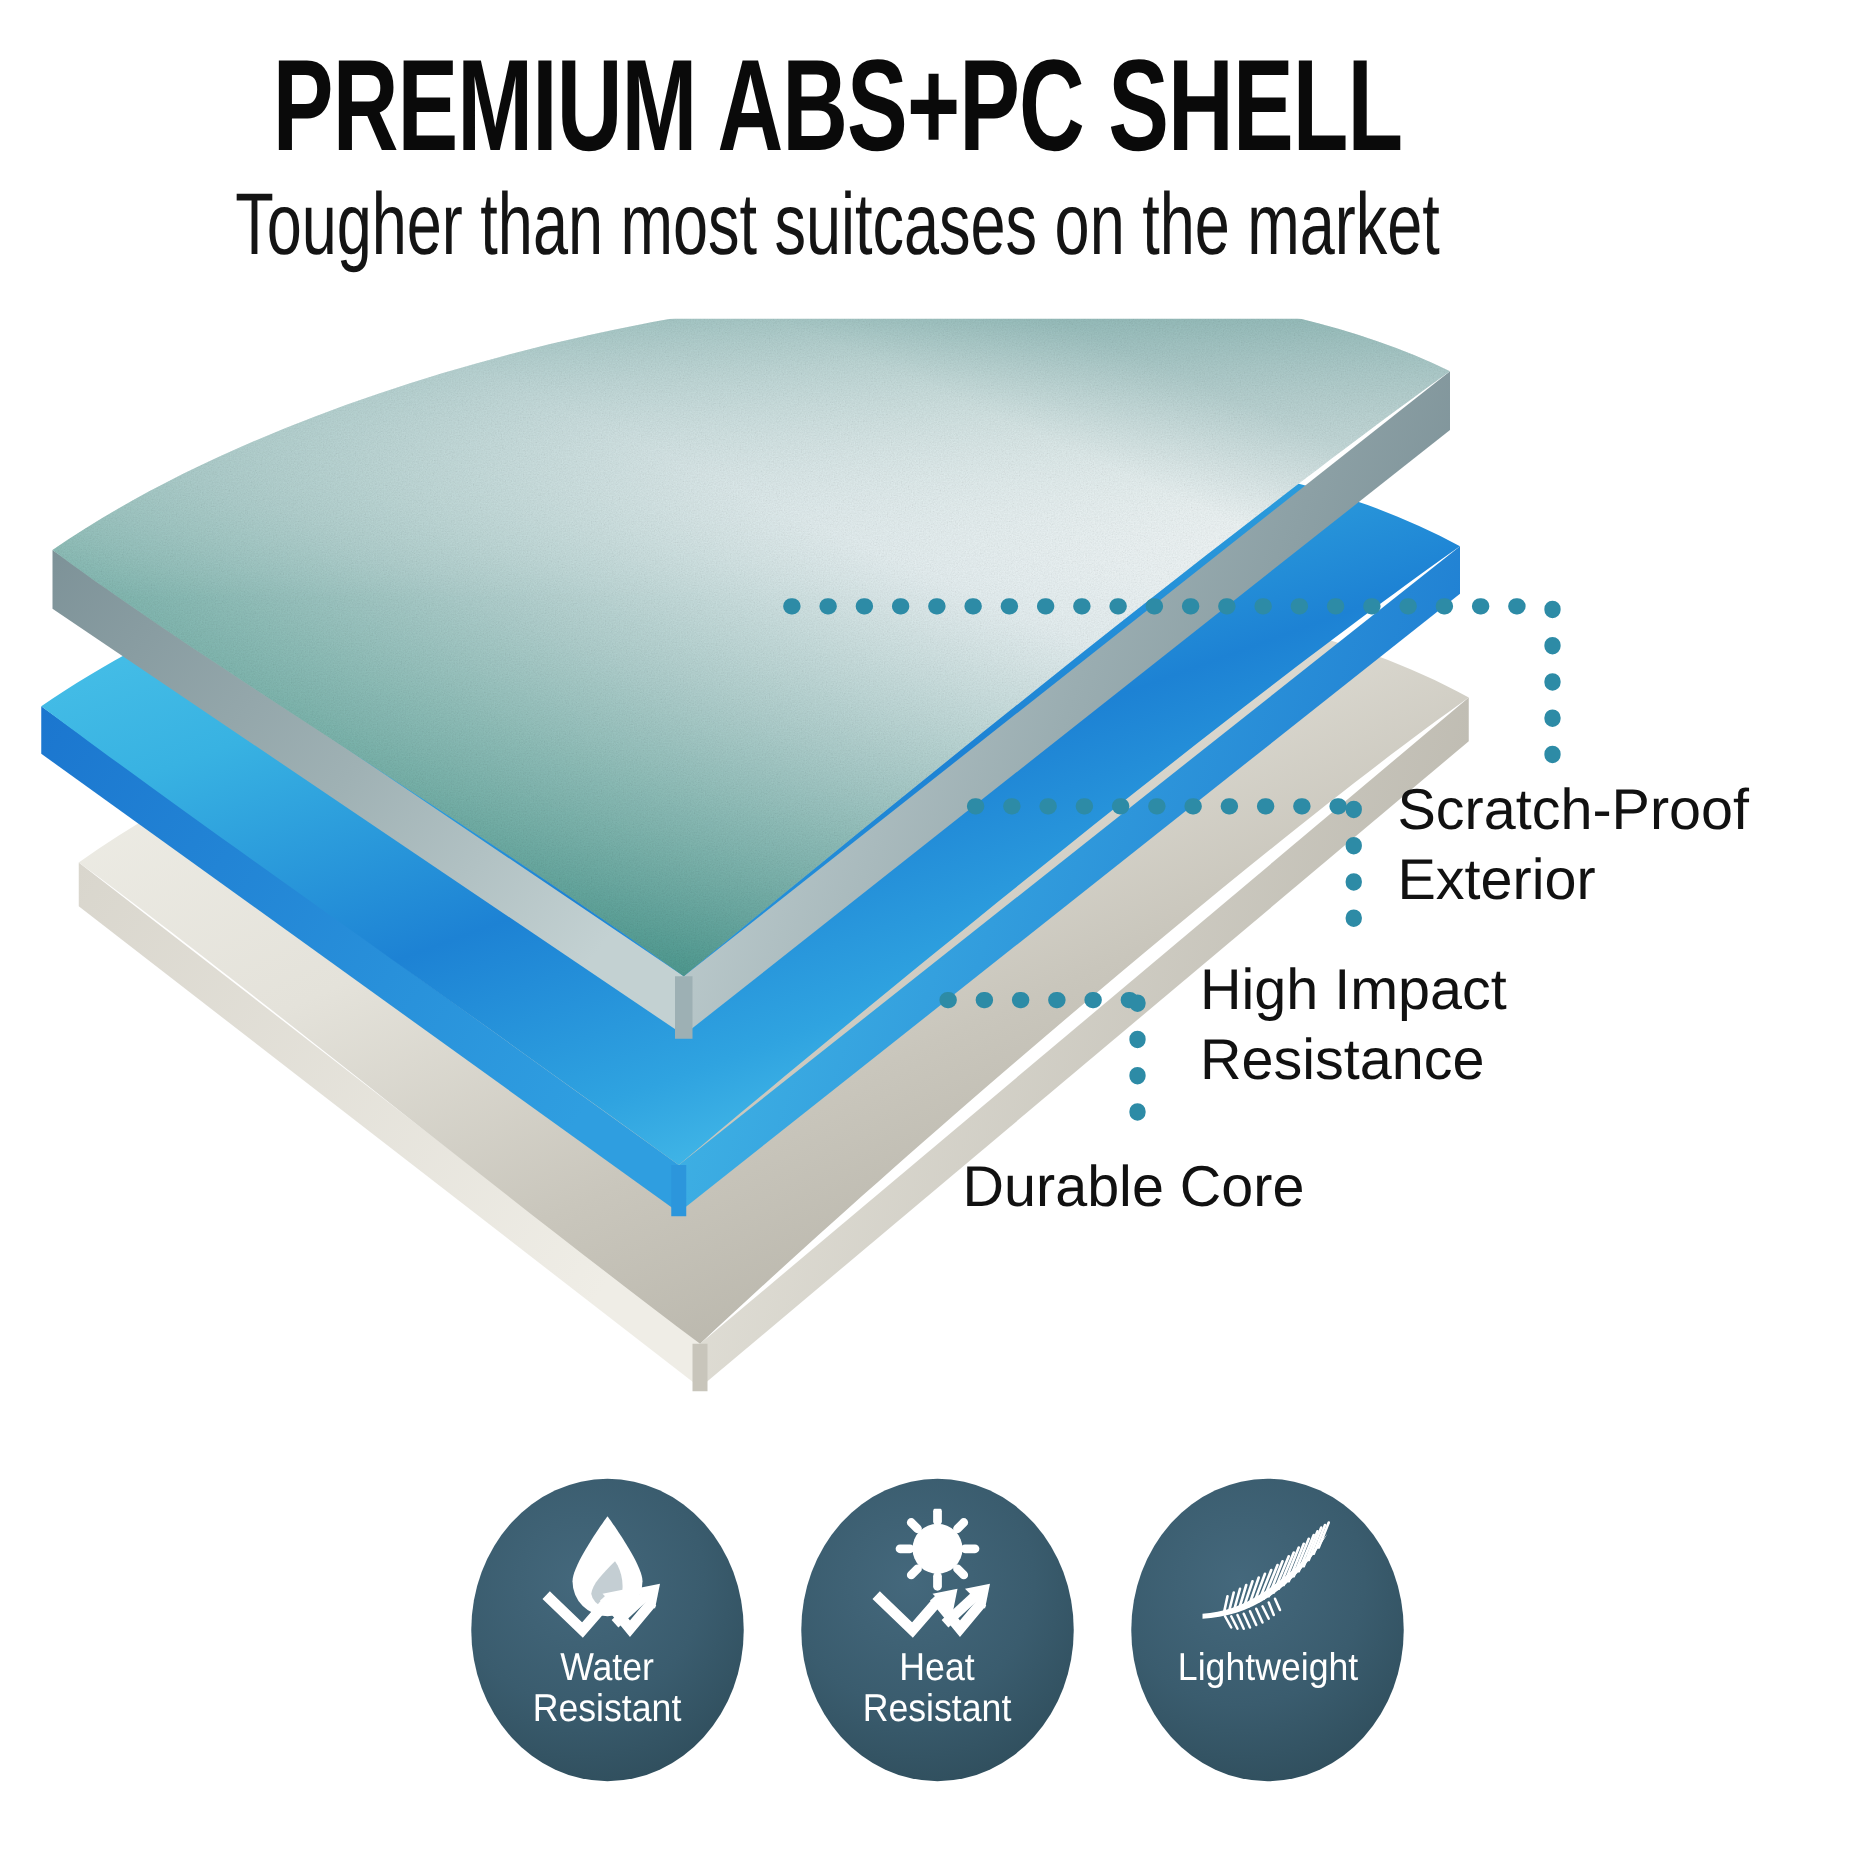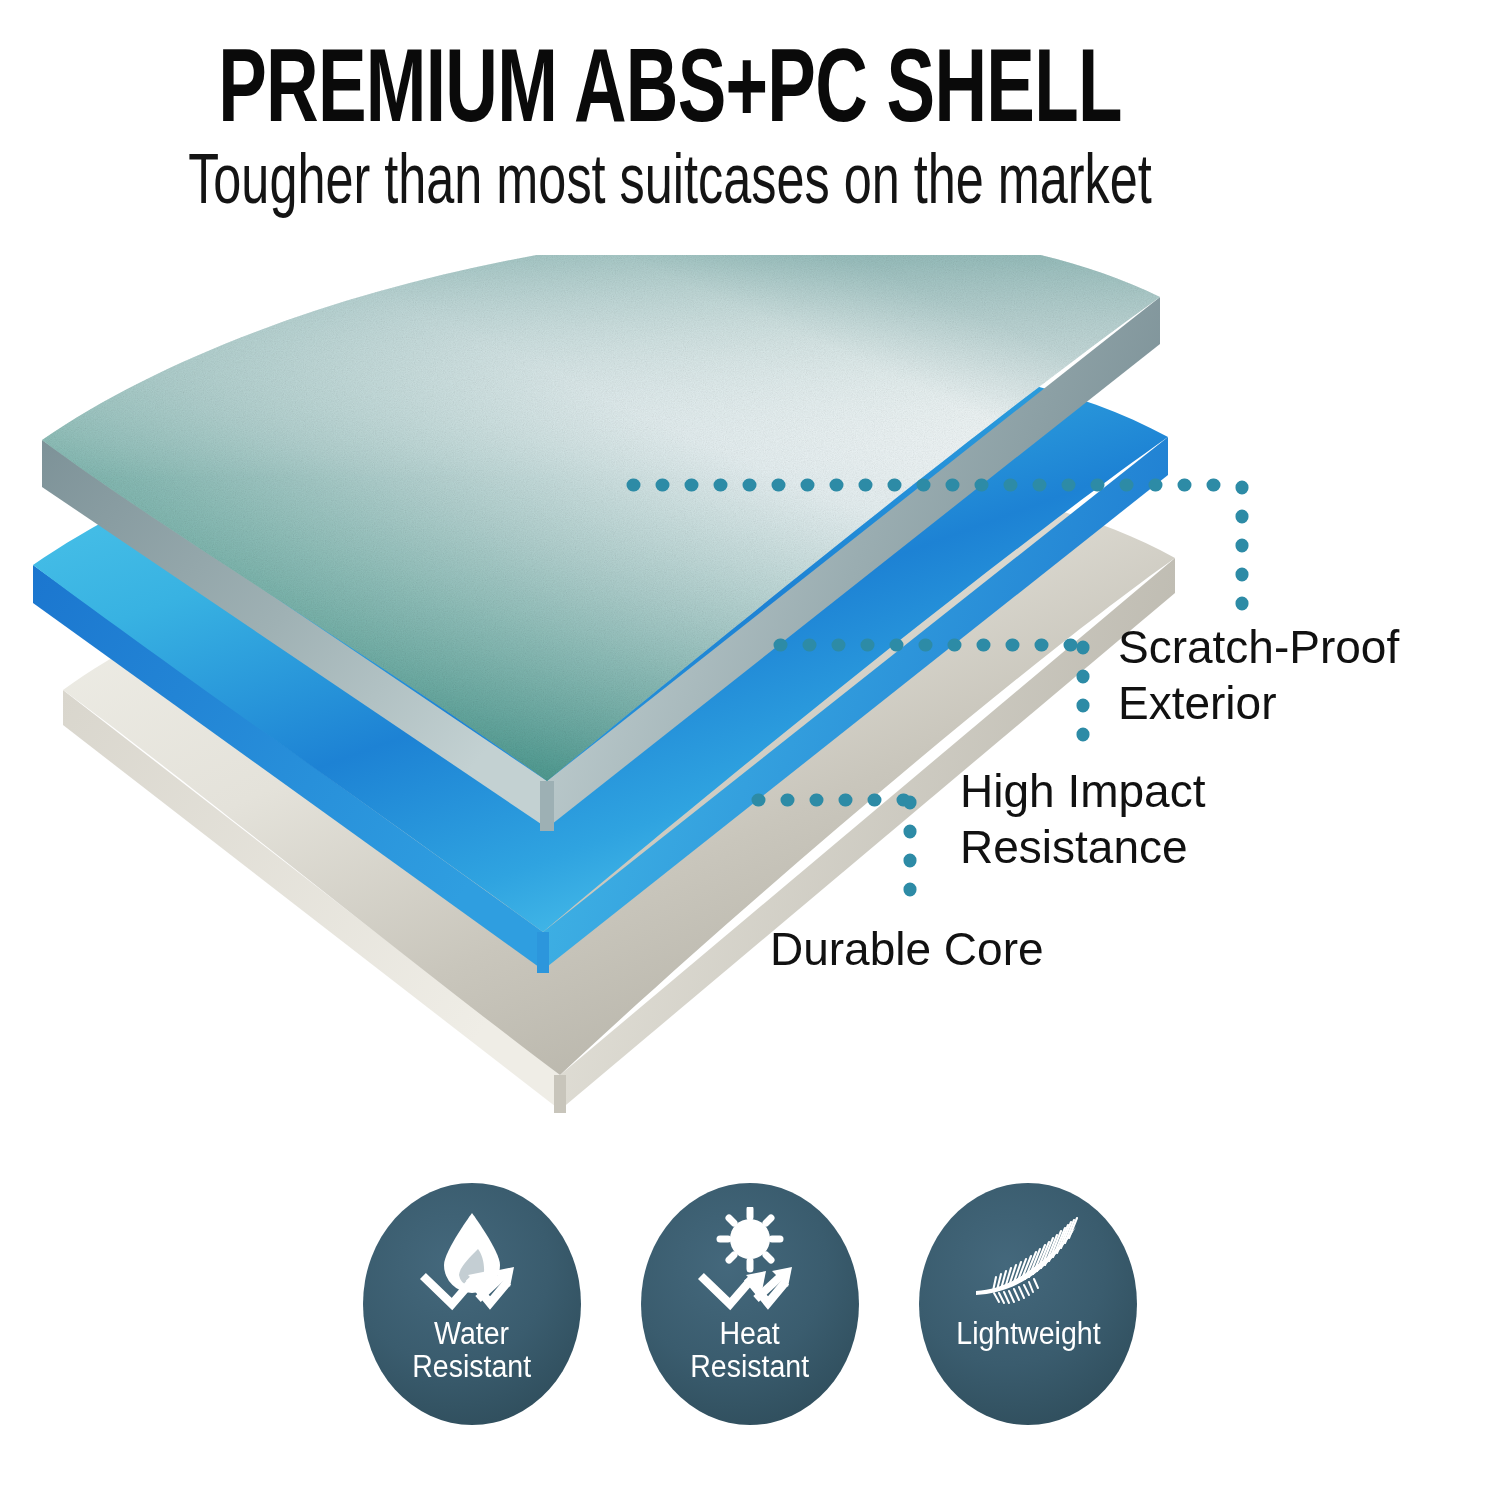--- a/index.html
+++ b/index.html
@@ -70,21 +70,21 @@
   
   #badges {
     position: absolute;
     top: 1183px;
     left: 0;
     width: 1500px;
     height: 260px;
     display: flex;
     justify-content: center;
     align-items: flex-start;
-    gap: 60px;
+    gap: 46px;
   }
   .badge {
     width: 218px;
     height: 242px;
     border-radius: 50%;
     background: radial-gradient(circle at 40% 34%, #44687c 0%, #3a5c6e 48%, #31505f 78%, #2c4957 100%);
     display: flex;
     flex-direction: column;
     align-items: center;
     justify-content: flex-start;

